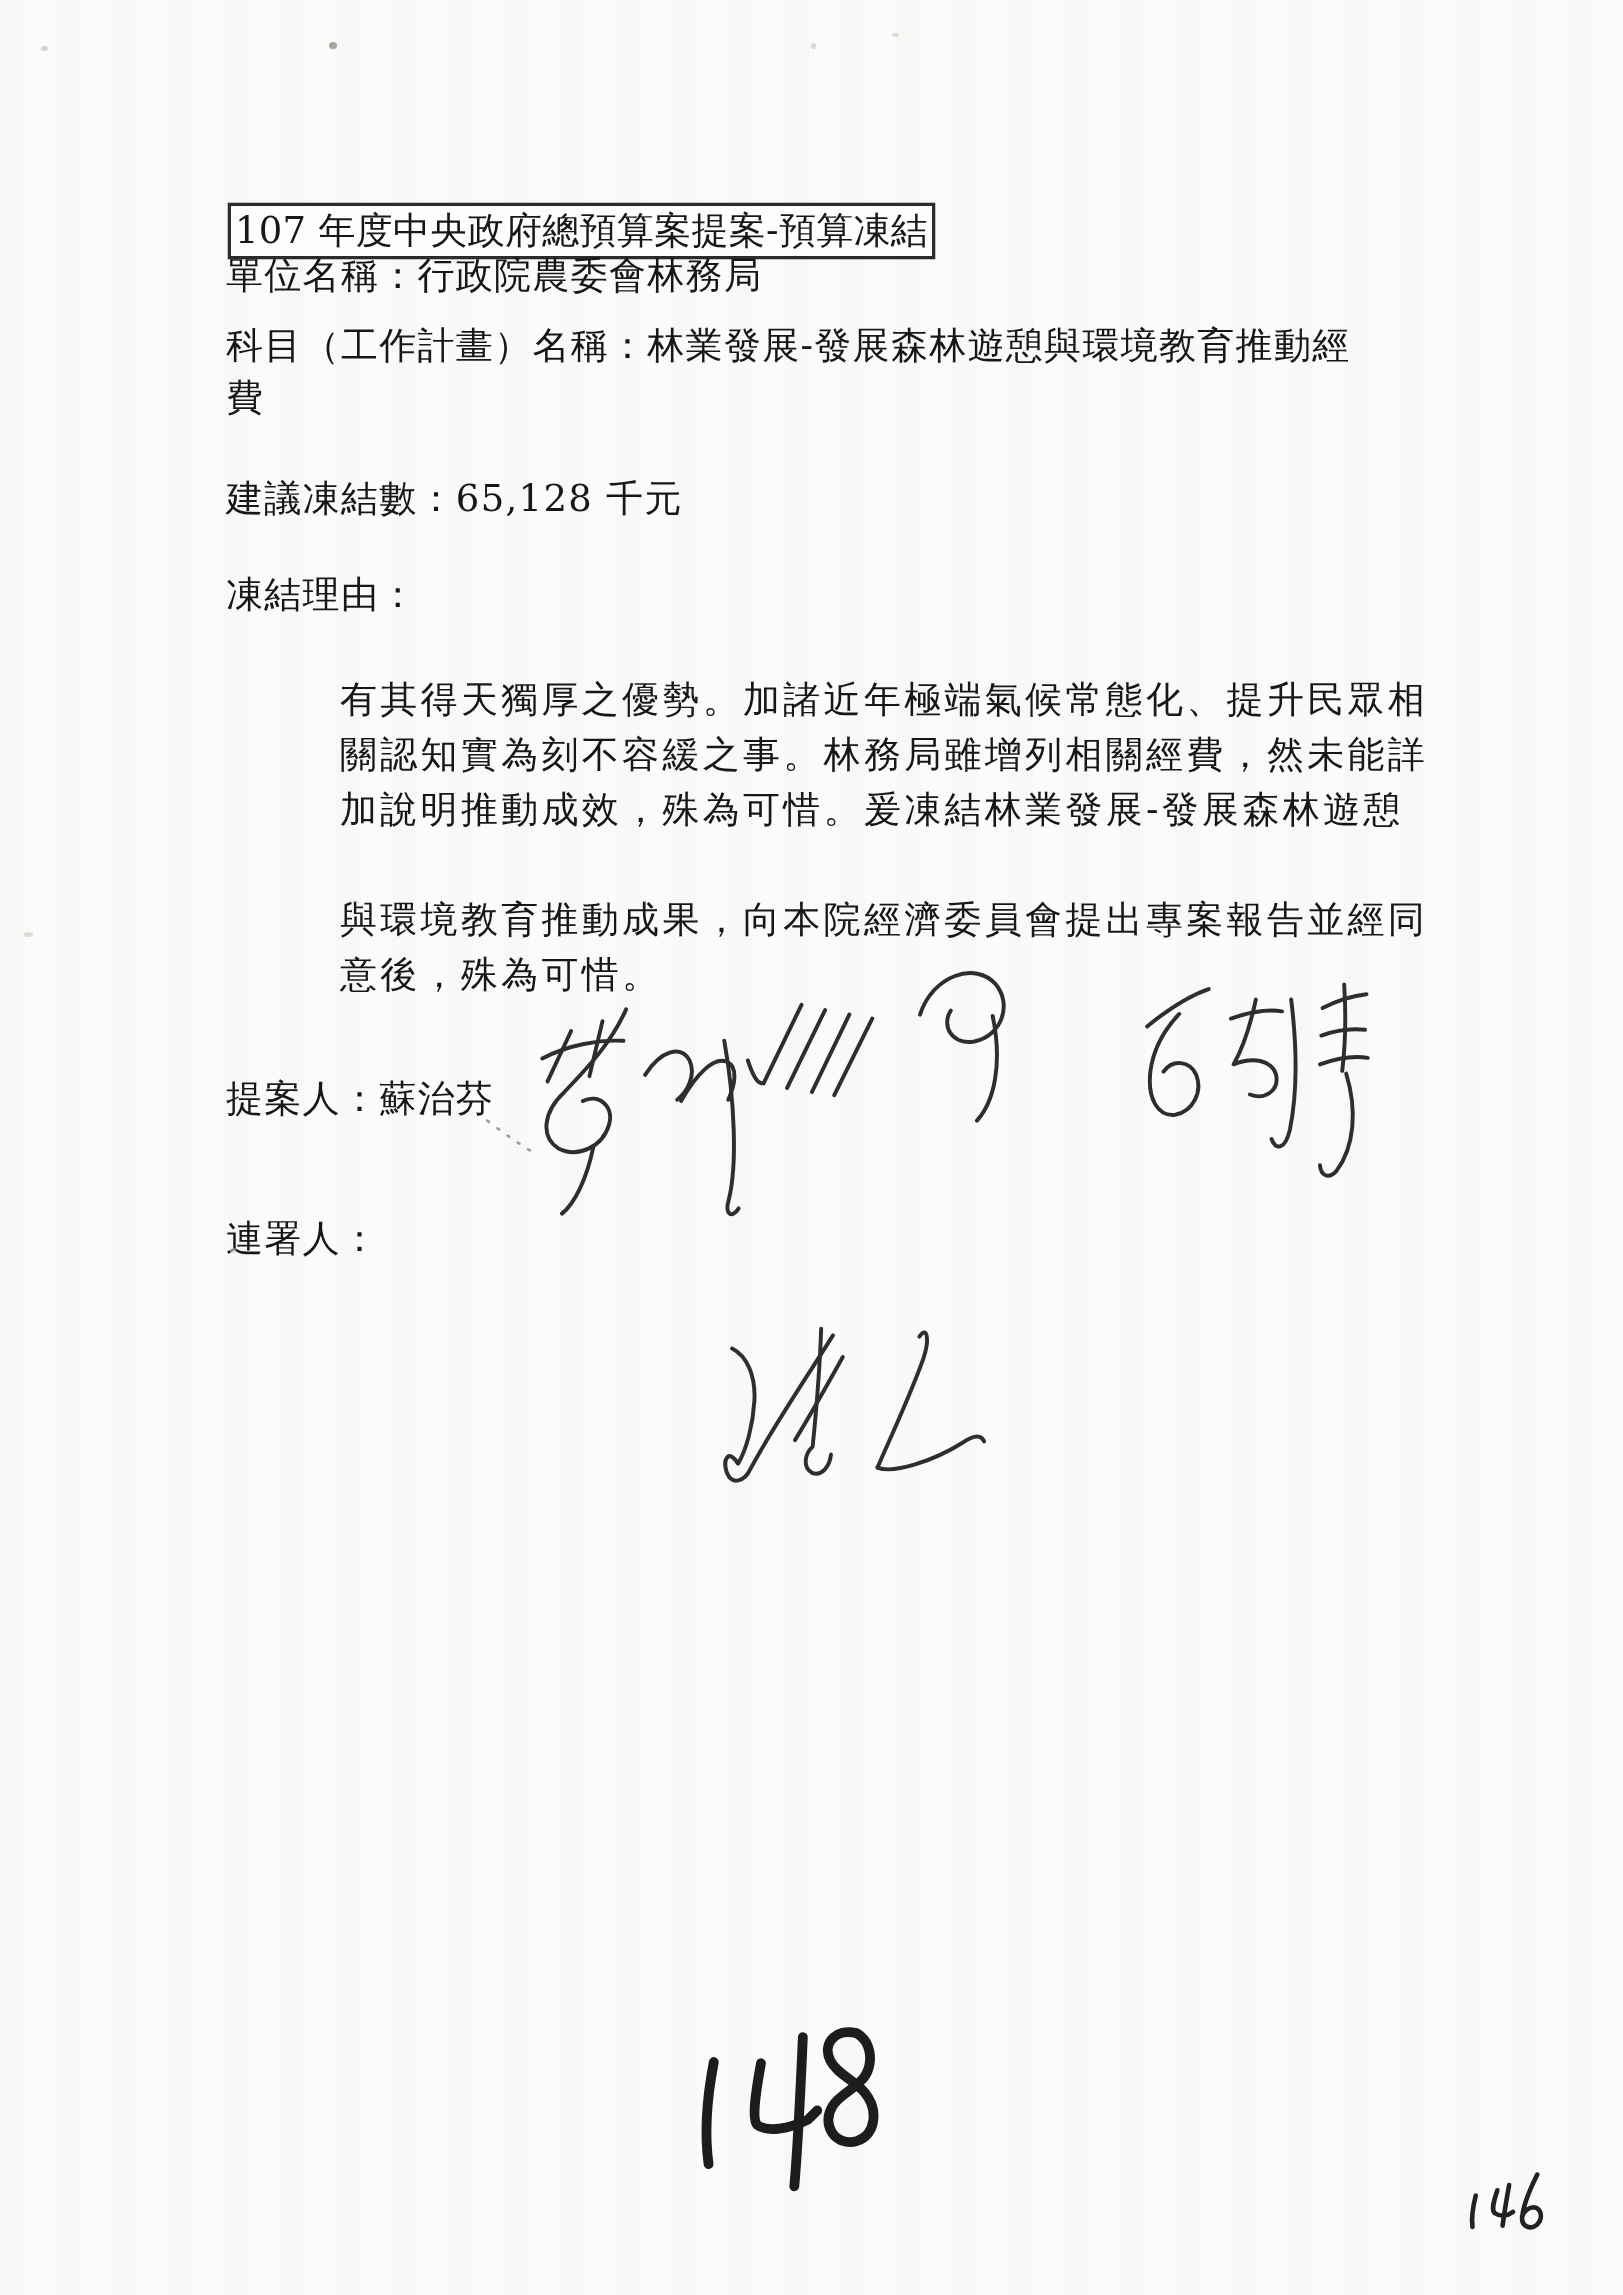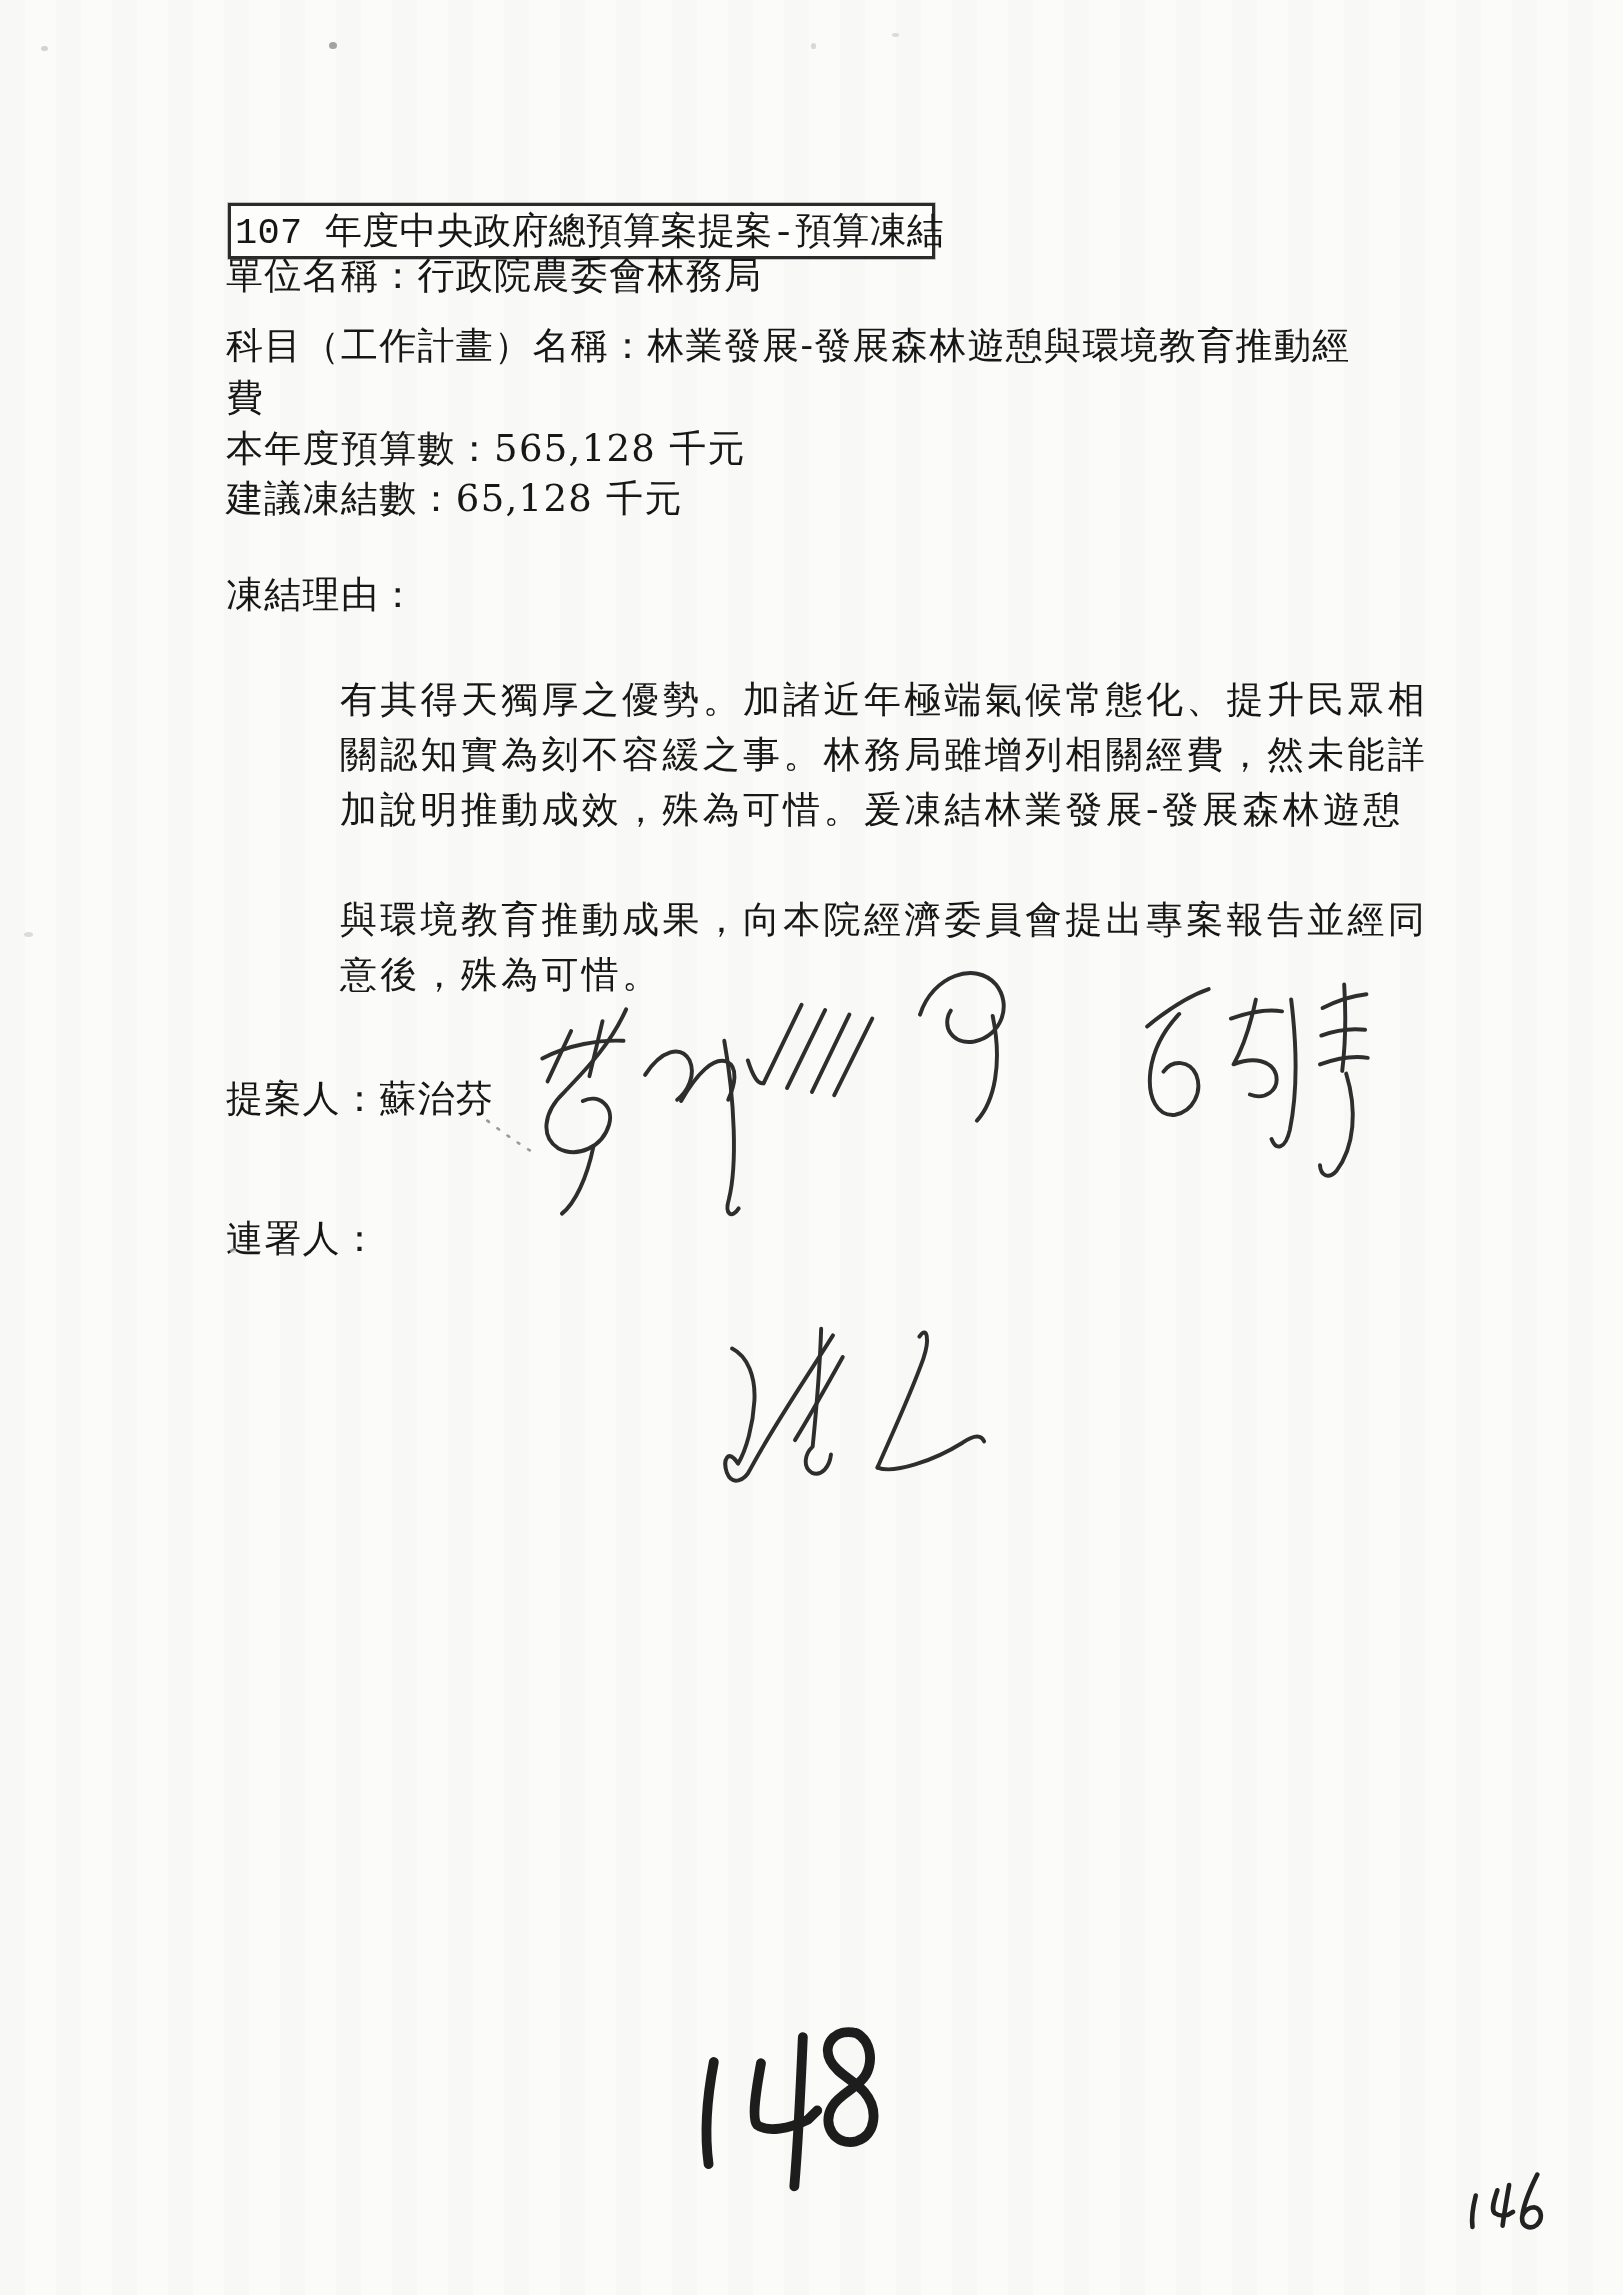--- a/index.html
+++ b/index.html
@@ -27,21 +27,20 @@
     left:228px;top:203px;
     width:697px;height:50px;
     border:3.3px solid #2b2b2b;
     box-shadow:0 0 0 0.7px #a9a9a9;
     display:flex;
     padding-left:3.9px;
     font-size:37px;
     letter-spacing:0.3px;
     white-space:nowrap;
     background:#fdfdfc;
-    font-family:Liberation Mono, monospace;
   }
   .para-line{
     position:absolute;
     left:340px;
     white-space:nowrap;
     font-size:37px;
     letter-spacing:3.3px;
     line-height:1.1;
   }
   .ink-layer{position:absolute;left:0;top:0;pointer-events:none;}
@@ -52,21 +51,20 @@
 
 <div class="page">
 
   <div class="title-box">
     <span>107 年度中央政府總預算案提案-預算凍結</span>
   </div>
 
   <div class="line" style="top:256px">單位名稱：行政院農委會林務局</div>
   <div class="line" style="top:326px">科目（工作計畫）名稱：林業發展-發展森林遊憩與環境教育推動經</div>
   <div class="line" style="top:378px">費</div>
-  <div class="line" style="top:429px">本年度預算數：565,128 千元</div>
   <div class="line" style="top:479px">建議凍結數：65,128 千元</div>
   <div class="line" style="top:575px">凍結理由：</div>
 
   <div class="para-line" style="top:680px">有其得天獨厚之優勢。加諸近年極端氣候常態化、提升民眾相</div>
   <div class="para-line" style="top:735px">關認知實為刻不容緩之事。林務局雖增列相關經費，然未能詳</div>
   <div class="para-line" style="top:790px">加說明推動成效，殊為可惜。爰凍結林業發展-發展森林遊憩</div>
   <div class="para-line" style="top:900px">與環境教育推動成果，向本院經濟委員會提出專案報告並經同</div>
   <div class="para-line" style="top:955px">意後，殊為可惜。</div>
 
   <div class="line" style="top:1079px">提案人：蘇治芬</div>

